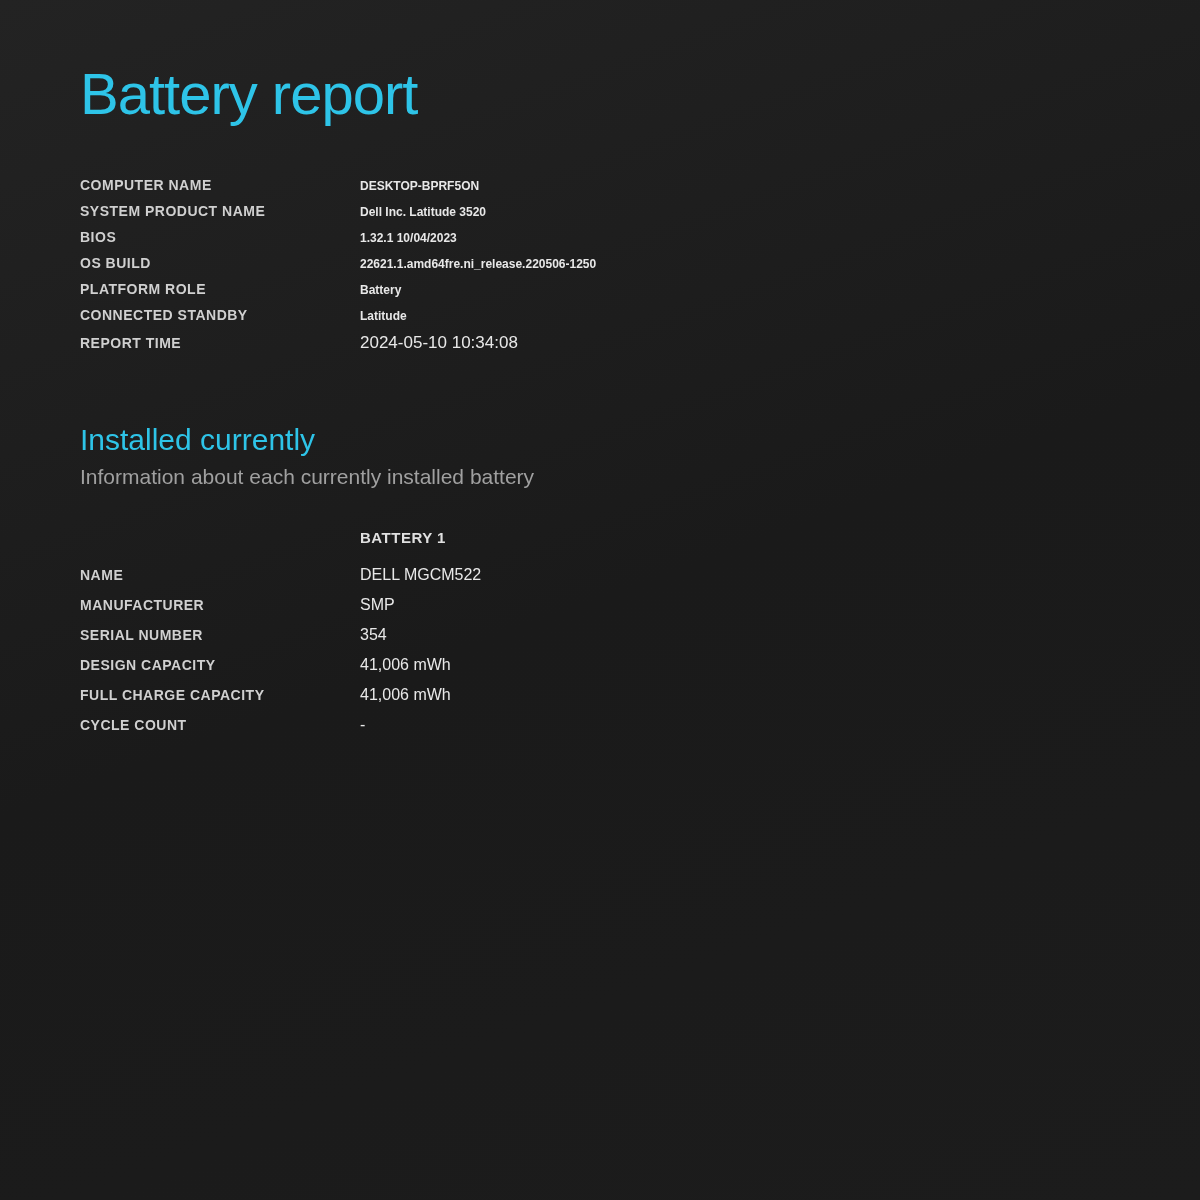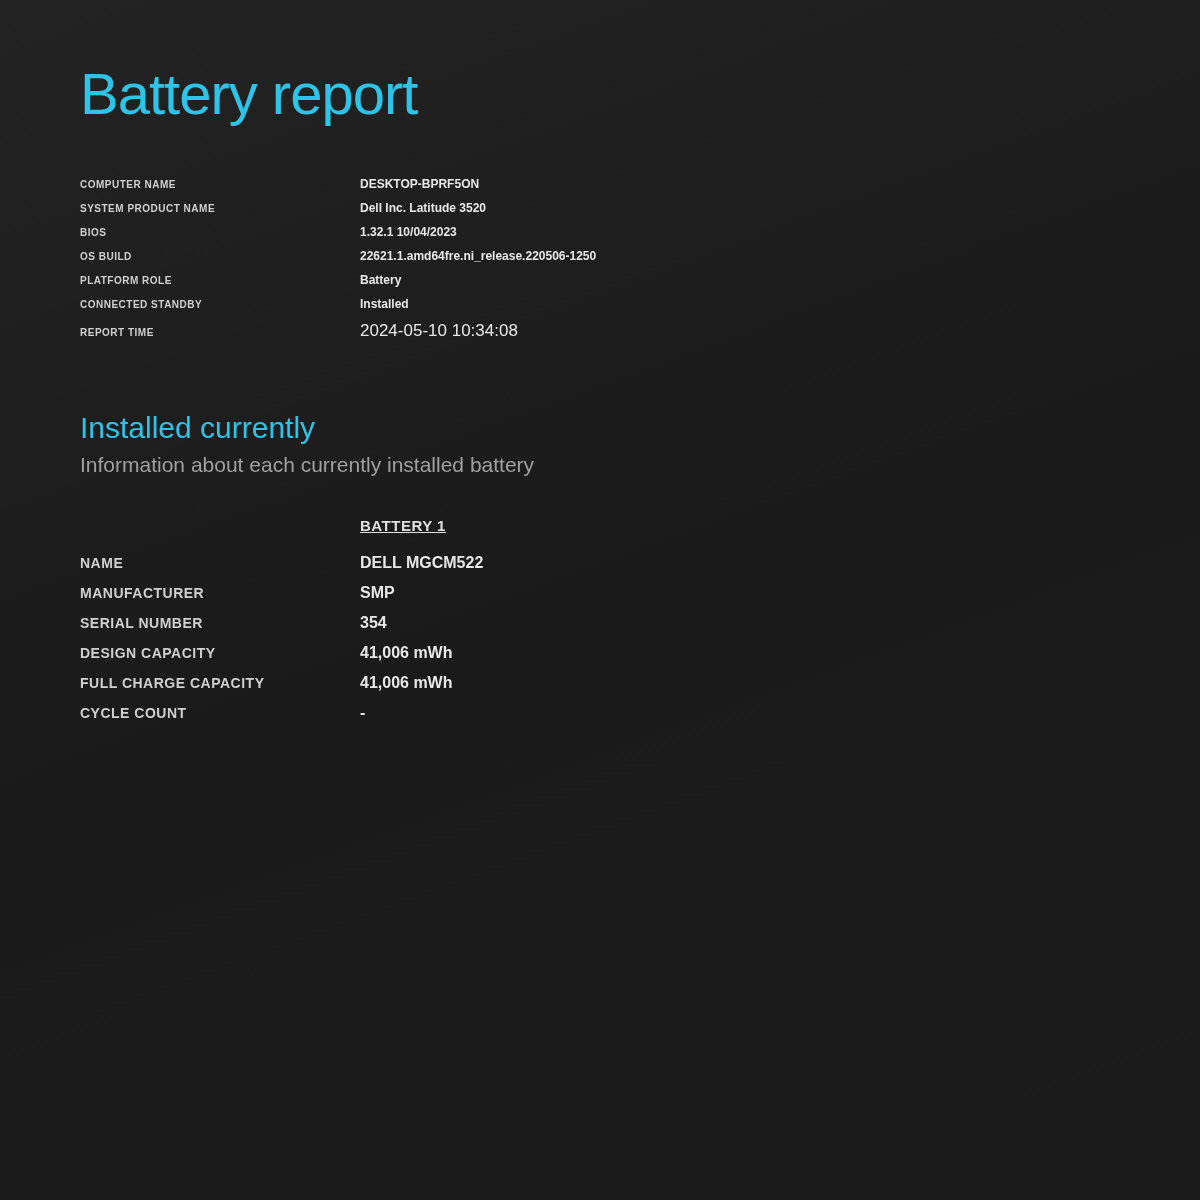--- a/index.html
+++ b/index.html
@@ -36,21 +36,21 @@
       margin-bottom: 70px;
     }
 
     .info-row {
       display: flex;
       align-items: baseline;
       margin-bottom: 10px;
     }
 
     .info-label {
-      font-size: 10px;
+      font-size: 14px;
       font-weight: 700;
       color: #d0d0d0;
       text-transform: uppercase;
       letter-spacing: 0.5px;
       min-width: 280px;
     }
 
     .info-value {
       font-size: 12px;
       color: #e8e8e8;
@@ -76,21 +76,20 @@
       font-weight: 300;
     }
 
     .battery-table {
       width: 100%;
     }
 
     .battery-header-row {
       display: flex;
       margin-bottom: 20px;
-      text-decoration: underline;
     }
 
     .battery-label-col {
       min-width: 280px;
     }
 
     .battery-col-header {
       font-size: 15px;
       font-weight: 700;
       color: #e0e0e0;
@@ -109,21 +108,21 @@
       font-weight: 700;
       color: #d0d0d0;
       text-transform: uppercase;
       letter-spacing: 0.5px;
       min-width: 280px;
     }
 
     .battery-field-value {
       font-size: 16px;
       color: #e8e8e8;
-      font-weight: 700;
+      font-weight: 400;
     }
   </style>
 </head>
 <body>
 
 <div class="page-container">
 
   <h1 class="report-title">Battery report</h1>
 
   <div class="system-info-table">
@@ -143,21 +142,21 @@
       <div class="info-row">
         <span class="info-label">OS BUILD</span>
         <span class="info-value">22621.1.amd64fre.ni_release.220506-1250</span>
       </div>
       <div class="info-row">
         <span class="info-label">PLATFORM ROLE</span>
         <span class="info-value">Battery</span>
       </div>
       <div class="info-row">
         <span class="info-label">CONNECTED STANDBY</span>
-        <span class="info-value">Installed</span>
+        <span class="info-value">Latitude</span>
       </div>
       <div class="info-row">
         <span class="info-label">REPORT TIME</span>
         <span class="info-value bold-value">2024-05-10  10:34:08</span>
       </div>
     </div>
 
   <div class="installed-batteries-section">
     <h2 class="section-title">Installed currently</h2>
     <p class="section-subtitle">Information about each currently installed battery</p>

